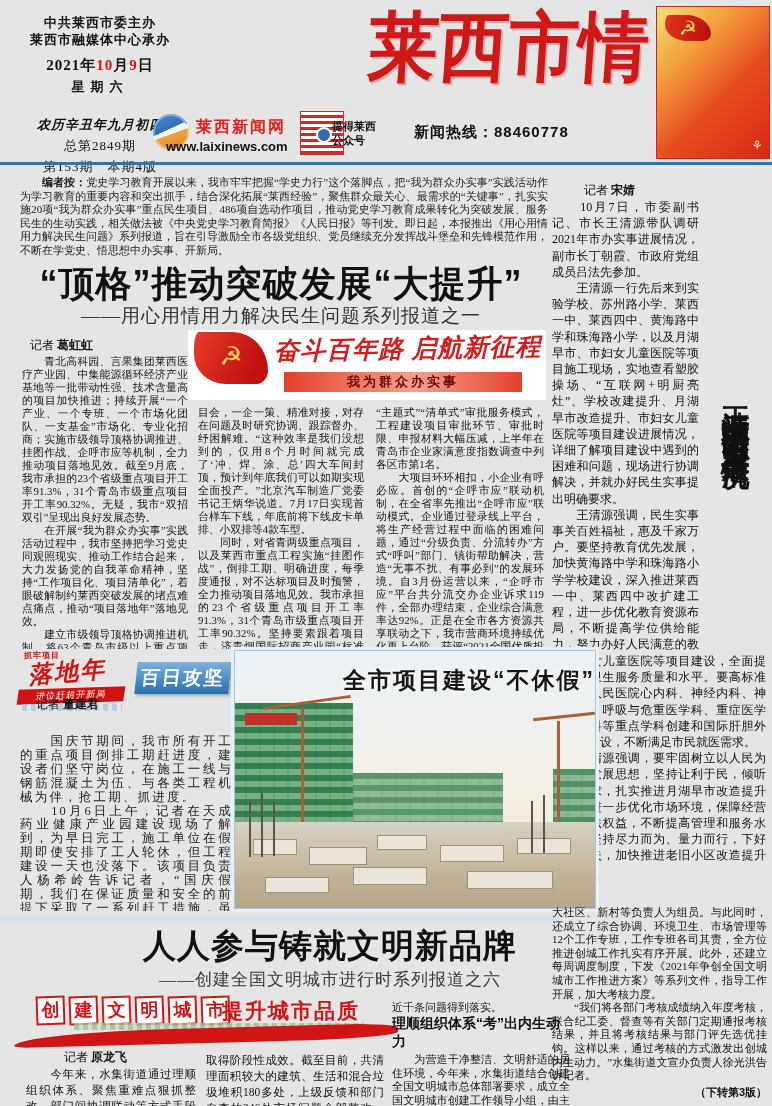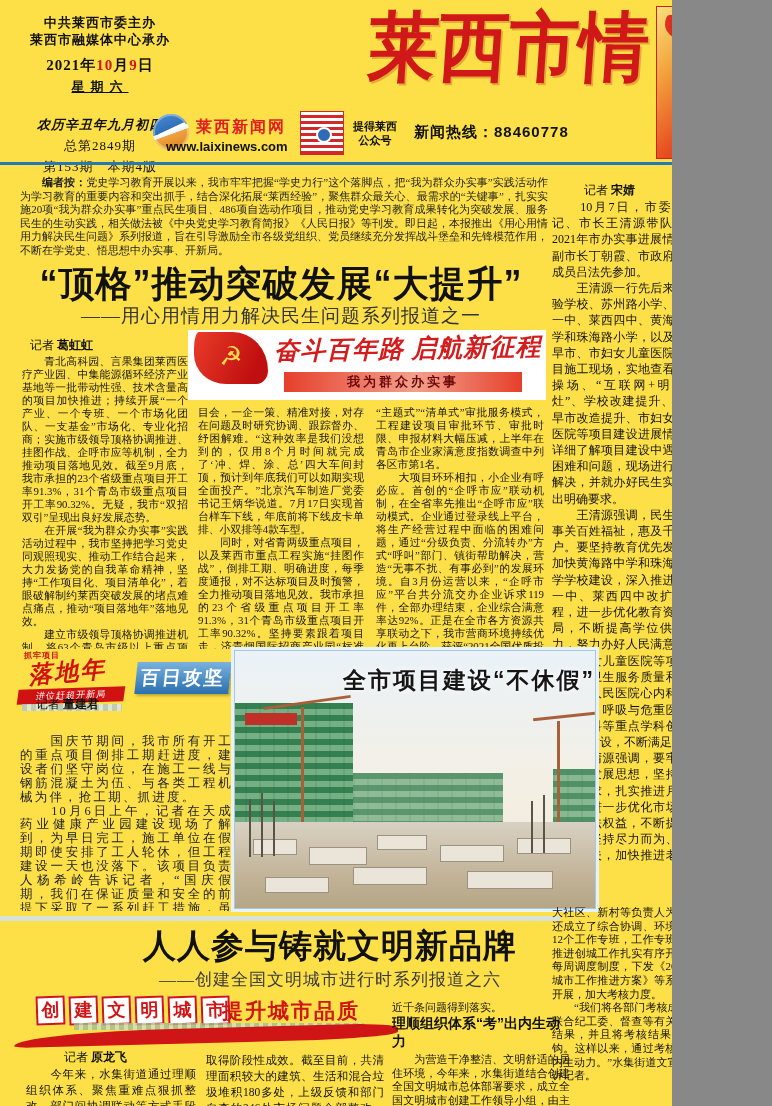--- a/index.html
+++ b/index.html
@@ -1,47 +1,47 @@
 <!DOCTYPE html>
 <html><head>
 <meta charset="utf-8">
 <style>
   html,body{margin:0;padding:0;background:#888;}
-  #page{position:relative;width:672px;height:1106px;background:#fde047;overflow:hidden;
+  #page{position:relative;width:772px;height:1106px;background:#e5e5e5;overflow:hidden;
         font-family:"Liberation Serif", serif;color:#111;}
   .abs{position:absolute;}
   .sans{font-family:"Liberation Sans", sans-serif;}
   .just{text-align:justify;text-justify:inter-ideograph;}
   .pre{white-space:pre-wrap;}
   .clip{overflow:hidden;}
 
   
   .mast-left{left:14px;top:14px;width:172px;text-align:center;}
   .mast-left .org{font-size:13px;font-weight:bold;letter-spacing:1px;line-height:17px;}
   .dateline{margin-top:8px;font-size:15px;font-weight:bold;letter-spacing:1px;}
   .dateline .rednum{color:#d31717;}
-  .weekday{font-size:13px;letter-spacing:6px;margin-top:3px;font-weight:bold;text-decoration:underline;}
+  .weekday{font-size:13px;letter-spacing:6px;margin-top:3px;font-weight:bold;}
   .lunar{font-size:13px;font-weight:bold;margin-top:20px;letter-spacing:1px;font-style:italic;}
   .issue{font-size:13px;margin-top:3px;letter-spacing:1px;}
   .paper-title{left:368px;top:2px;width:292px;height:112px;font-size:70px;font-weight:900;
       color:#d01818;white-space:nowrap;letter-spacing:0px;transform:skewX(-4deg) scaleY(1.08);
       font-family:"Liberation Serif",serif;text-shadow:2px 2px 0 rgba(160,10,10,.25);}
   .globe{left:153px;top:114px;width:36px;height:36px;border-radius:50%;
       background:linear-gradient(160deg,#4a90d9 0%,#2e6db5 45%,#e8f4ff 46%,#e8f4ff 54%,#f0a33c 55%,#d97b1f 100%);
       box-shadow:inset 0 0 0 2px rgba(255,255,255,.35);}
   .globe:after{content:"";position:absolute;left:4px;top:14px;width:30px;height:4px;background:#fff;
       transform:rotate(-25deg);border-radius:2px;}
   .site-name{left:196px;top:117px;font-size:16px;font-weight:900;color:#e02020;letter-spacing:2px;}
   .site-url{left:166px;top:139px;font-size:13px;font-weight:bold;color:#111;font-family:"Liberation Sans",sans-serif;}
   .qr{left:300px;top:111px;width:42px;height:42px;
       background-image:repeating-linear-gradient(0deg,#d22a2a 0 3px,#fff 3px 6px),
                        repeating-linear-gradient(90deg,#d22a2a 0 3px,rgba(255,255,255,0) 3px 6px);
       border:1px solid #d22a2a;}
   .qr-dot{position:absolute;left:15px;top:15px;width:12px;height:12px;border-radius:50%;background:#2e6db5;border:2px solid #fff;}
-  .qr-label{left:353px;top:119px;font-size:11px;font-weight:bold;line-height:14px;text-align:center;}
+  .qr-label{left:332px;top:119px;font-size:11px;font-weight:bold;line-height:14px;}
   .hotline{left:414px;top:123px;font-size:15px;font-weight:900;letter-spacing:1px;font-family:"Liberation Sans",sans-serif;}
   .slogan-box{left:656px;top:6px;width:112px;height:151px;
       background:linear-gradient(135deg,#f7e17c 0%,#f2a23c 28%,#e74b20 60%,#d92812 100%);
       border:1px solid #c22;}
   .slogan-flag{position:absolute;left:8px;top:8px;width:46px;height:26px;color:#ffd94d;font-size:20px;
       background:linear-gradient(100deg,#e23520,#b60d0d);border-radius:10% 60% 20% 55%/40% 80% 30% 70%;
       text-align:center;line-height:26px;}
   .slogan-text{position:absolute;left:0;top:56px;width:100%;text-align:center;font-size:20px;font-weight:900;
       color:#fffbe0;line-height:30px;letter-spacing:2px;
       text-shadow:1px 1px 0 #a80c0c,-1px -1px 0 #a80c0c,1px -1px 0 #a80c0c,-1px 1px 0 #a80c0c;}

